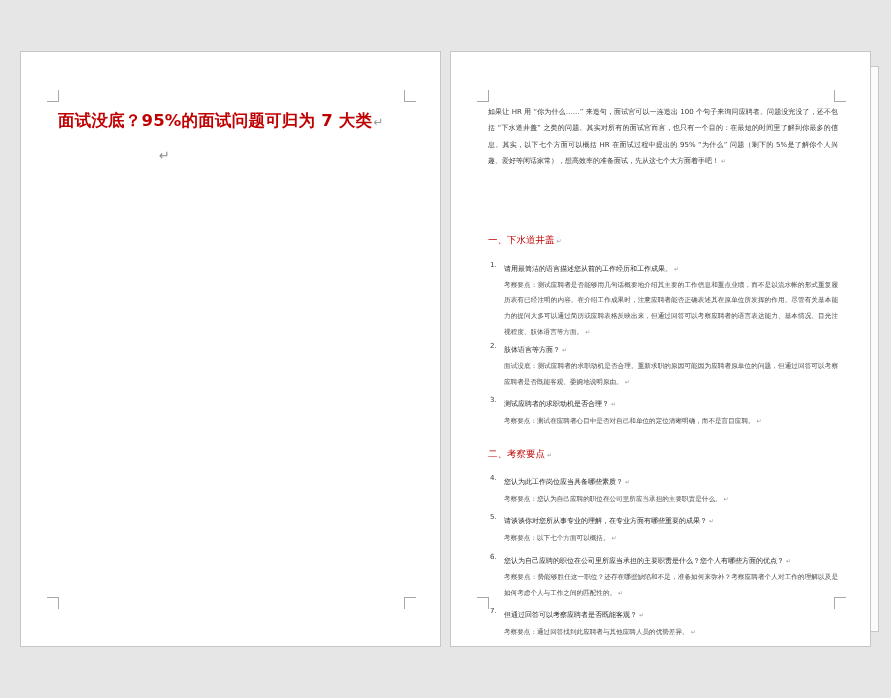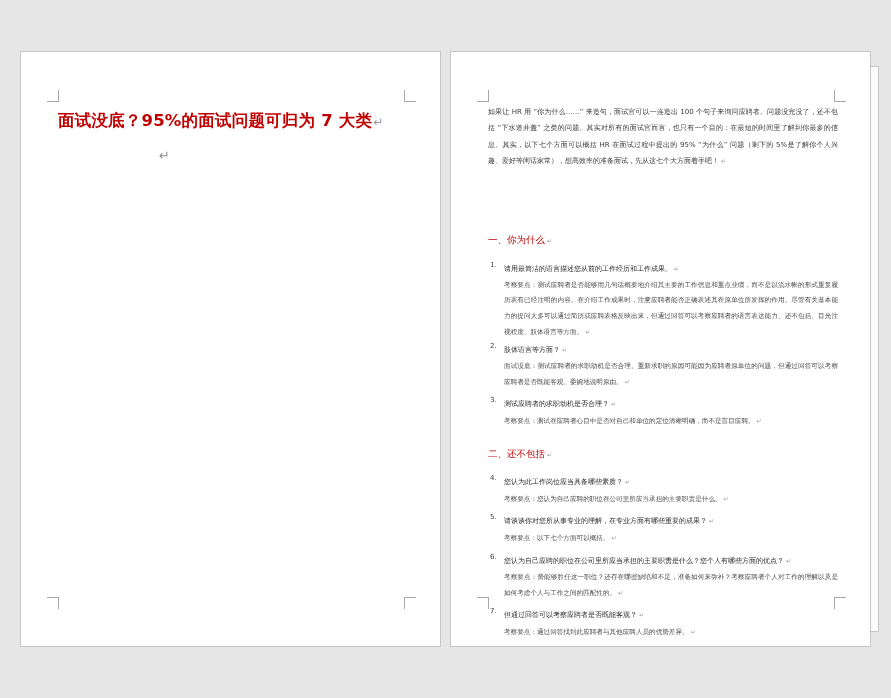--- a/index.html
+++ b/index.html
@@ -132,43 +132,43 @@
 <div class="page" id="page-2">
   <div class="corner c-tl" style="left:26px; top:38px;"></div>
   <div class="corner c-tr" style="left:383px; top:38px;"></div>
   <div class="corner c-bl" style="left:26px; top:545px;"></div>
   <div class="corner c-br" style="left:383px; top:545px;"></div>
 
   <div class="content">
     <p class="intro"><span>如果让 HR 用 “你为什么……” 来造句，面试官可以一连造出 100 个句子来询问应聘者。问题没完没了，还不包括 “下水道井盖” 之类的问题。其实对所有的面试官而言，也只有一个目的：在最短的时间里了解到你最多的信息。其实，以下七个方面可以概括 HR 在面试过程中提出的 95% “为什么” 问题（剩下的 5%是了解你个人兴趣、爱好等闲话家常），想高效率的准备面试，先从这七个大方面着手吧！</span><span class="pm">↵</span></p>
 
     <div class="section-head" style="top:130px;">
-      <span>一、你为什么</span><span class="pm">↵</span>
+      <span>一、下水道井盖</span><span class="pm">↵</span>
     </div>
 
     <div class="q-item" style="top:157px;">
       <span class="q-num">1.</span>
       <div class="q-text"><span>请用最简洁的语言描述您从前的工作经历和工作成果。</span><span class="pm">↵</span></div>
-      <div class="q-note"><span>考察要点：测试应聘者是否能够用几句话概要地介绍其主要的工作信息和重点业绩，而不是以流水帐的形式重复履历表有已经注明的内容。在介绍工作成果时，注意应聘者能否正确表述其在原单位所发挥的作用。尽管有关基本能力的提问大多可以通过简历或应聘表格反映出来，但通过回答可以考察应聘者的语言表达能力、还不包括、目光注视程度、肢体语言等方面。</span><span class="pm">↵</span></div>
+      <div class="q-note"><span>考察要点：测试应聘者是否能够用几句话概要地介绍其主要的工作信息和重点业绩，而不是以流水帐的形式重复履历表有已经注明的内容。在介绍工作成果时，注意应聘者能否正确表述其在原单位所发挥的作用。尽管有关基本能力的提问大多可以通过简历或应聘表格反映出来，但通过回答可以考察应聘者的语言表达能力、基本情况、目光注视程度、肢体语言等方面。</span><span class="pm">↵</span></div>
     </div>
 
     <div class="q-item" style="top:238px;">
       <span class="q-num">2.</span>
       <div class="q-text"><span>肢体语言等方面？</span><span class="pm">↵</span></div>
       <div class="q-note"><span>面试没底：测试应聘者的求职动机是否合理。重新求职的原因可能因为应聘者原单位的问题，但通过回答可以考察应聘者是否既能客观、委婉地说明原由。</span><span class="pm">↵</span></div>
     </div>
 
     <div class="q-item" style="top:292px;">
       <span class="q-num">3.</span>
       <div class="q-text"><span>测试应聘者的求职动机是否合理？</span><span class="pm">↵</span></div>
       <div class="q-note"><span>考察要点：测试在应聘者心目中是否对自己和单位的定位清晰明确，而不是盲目应聘。</span><span class="pm">↵</span></div>
     </div>
 
     <div class="section-head" style="top:344px;">
-      <span>二、还不包括</span><span class="pm">↵</span>
+      <span>二、考察要点</span><span class="pm">↵</span>
     </div>
 
     <div class="q-item" style="top:370px;">
       <span class="q-num">4.</span>
       <div class="q-text"><span>您认为此工作岗位应当具备哪些素质？</span><span class="pm">↵</span></div>
       <div class="q-note"><span>考察要点：您认为自己应聘的职位在公司里所应当承担的主要职责是什么。</span><span class="pm">↵</span></div>
     </div>
 
     <div class="q-item" style="top:409px;">
       <span class="q-num">5.</span>

